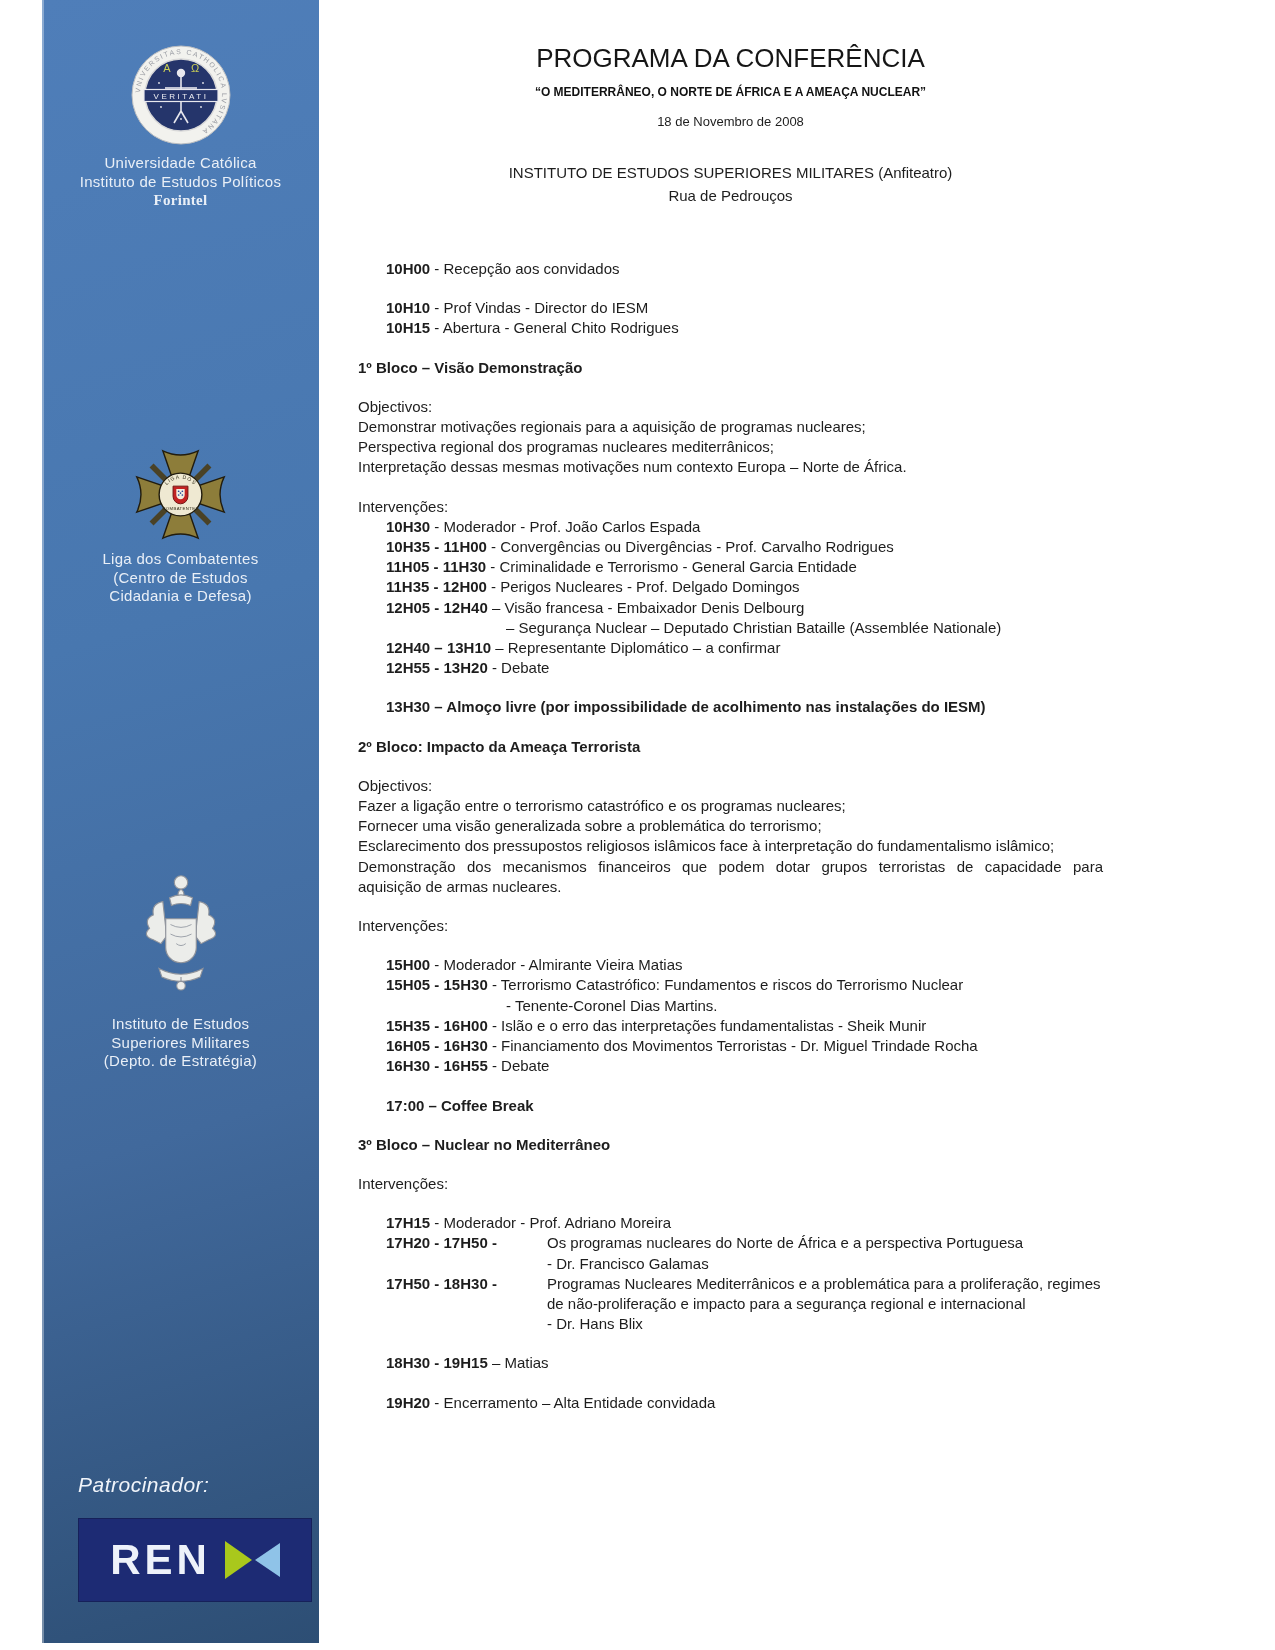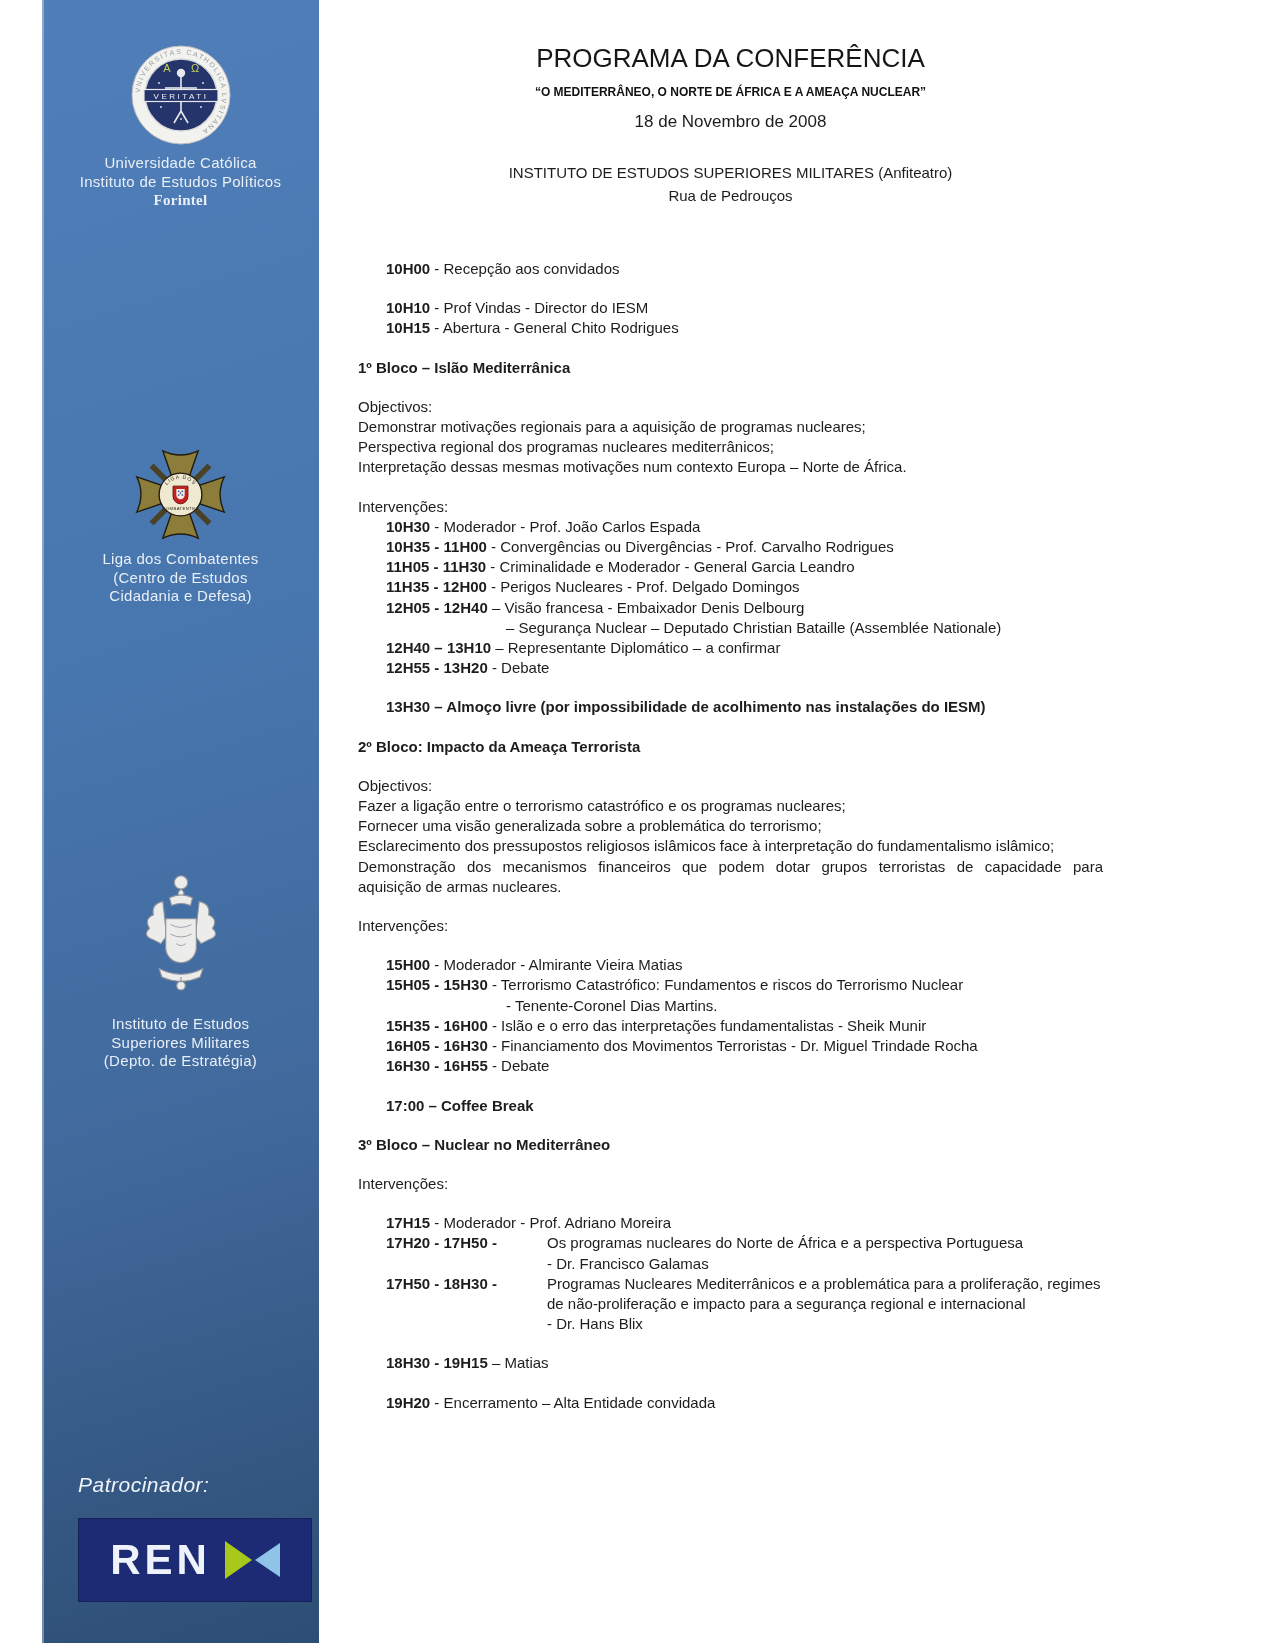--- a/index.html
+++ b/index.html
@@ -23,21 +23,21 @@
   .tri-green{border-top:19px solid transparent;border-bottom:19px solid transparent;
     border-left:27px solid #a9c81c;margin-left:14px;}
   .tri-blue{border-top:17px solid transparent;border-bottom:17px solid transparent;
     border-right:25px solid #8fc3e8;margin-left:3px;}
 
   
   .main{position:absolute;left:358px;top:0;width:745px;}
   .hdr{margin-top:42px;text-align:center;}
   .doc-title{font-size:26px;line-height:32px;color:#161616;}
   .doc-subtitle{font-size:12px;line-height:26px;font-weight:700;margin-top:5px;color:#111;}
-  .doc-date{font-size:17px;line-height:24px;margin-top:5px;}
+  .doc-date{font-size:13px;line-height:24px;margin-top:5px;}
   .venue{margin-top:27px;text-align:center;}
   .venue-line{font-size:15px;line-height:23px;}
   .program{margin-top:52px;}
   .pline{font-size:15px;line-height:20.2px;color:#1d1d1d;}
   .i1{margin-left:28px;} .i2{margin-left:148px;} .i3{margin-left:189px;}
   .g{margin-top:19px;}
   .hb{font-weight:700;}
   .tm{font-weight:700;}
   .tab .tm{display:inline-block;width:161px;}
   .just{text-align:justify;text-align-last:justify;}
@@ -151,29 +151,29 @@
       <div class="venue">
         <div class="venue-line">INSTITUTO DE ESTUDOS SUPERIORES MILITARES (Anfiteatro)</div>
         <div class="venue-line">Rua de Pedrouços</div>
       </div>
     </header>
 
     <section class="program">
         <div class="pline i1"><span class="tm">10H00</span><span class="tx"> - Recepção aos convidados</span></div>
         <div class="pline i1 g"><span class="tm">10H10</span><span class="tx"> - Prof Vindas - Director do IESM</span></div>
         <div class="pline i1"><span class="tm">10H15</span><span class="tx"> - Abertura - General Chito Rodrigues</span></div>
-        <div class="pline g hb"><span class="tx">1º Bloco – Islão Mediterrânica</span></div>
+        <div class="pline g hb"><span class="tx">1º Bloco – Visão Demonstração</span></div>
         <div class="pline g"><span class="tx">Objectivos:</span></div>
         <div class="pline"><span class="tx">Demonstrar motivações regionais para a aquisição de programas nucleares;</span></div>
         <div class="pline"><span class="tx">Perspectiva regional dos programas nucleares mediterrânicos;</span></div>
         <div class="pline"><span class="tx">Interpretação dessas mesmas motivações num contexto Europa – Norte de África.</span></div>
         <div class="pline g"><span class="tx">Intervenções:</span></div>
         <div class="pline i1"><span class="tm">10H30</span><span class="tx"> - Moderador - Prof. João Carlos Espada</span></div>
         <div class="pline i1"><span class="tm">10H35 - 11H00</span><span class="tx"> - Convergências ou Divergências - Prof. Carvalho Rodrigues</span></div>
-        <div class="pline i1"><span class="tm">11H05 - 11H30</span><span class="tx"> - Criminalidade e Moderador - General Garcia Leandro</span></div>
+        <div class="pline i1"><span class="tm">11H05 - 11H30</span><span class="tx"> - Criminalidade e Terrorismo - General Garcia Entidade</span></div>
         <div class="pline i1"><span class="tm">11H35 - 12H00</span><span class="tx"> - Perigos Nucleares - Prof. Delgado Domingos</span></div>
         <div class="pline i1"><span class="tm">12H05 - 12H40</span><span class="tx"> – Visão francesa - Embaixador Denis Delbourg</span></div>
         <div class="pline i2"><span class="tx">– Segurança Nuclear – Deputado Christian Bataille (Assemblée Nationale)</span></div>
         <div class="pline i1"><span class="tm">12H40 – 13H10</span><span class="tx"> – Representante Diplomático – a confirmar</span></div>
         <div class="pline i1"><span class="tm">12H55 - 13H20</span><span class="tx"> - Debate</span></div>
         <div class="pline i1 g"><span class="tm">13H30 – Almoço livre (por impossibilidade de acolhimento nas instalações do IESM)</span></div>
         <div class="pline g hb"><span class="tx">2º Bloco: Impacto da Ameaça Terrorista</span></div>
         <div class="pline g"><span class="tx">Objectivos:</span></div>
         <div class="pline"><span class="tx">Fazer a ligação entre o terrorismo catastrófico e os programas nucleares;</span></div>
         <div class="pline"><span class="tx">Fornecer uma visão generalizada sobre a problemática do terrorismo;</span></div>

